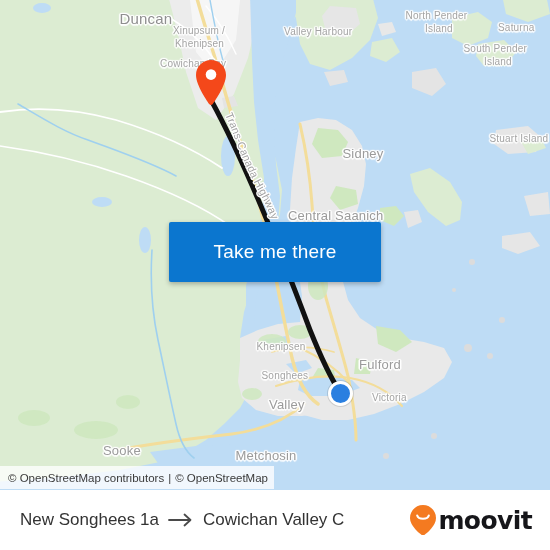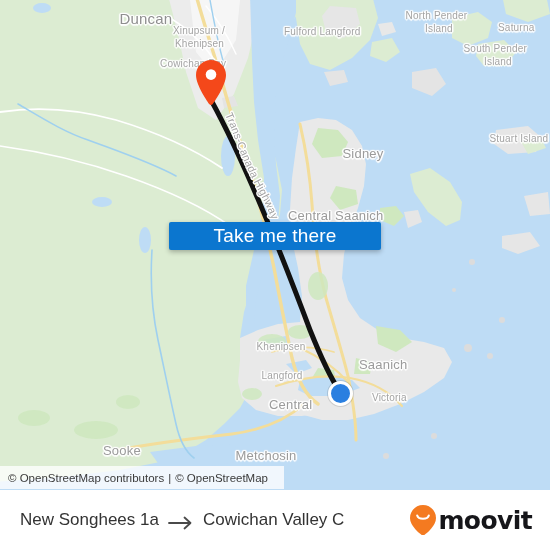--- a/index.html
+++ b/index.html
@@ -79,42 +79,42 @@
     box-sizing: border-box;
     box-shadow: 0 0 0 1px rgba(0,0,0,.12);
   }
 
   
   #take-me-there {
     position: absolute;
     left: 169px;
     top: 222px;
     width: 212px;
-    height: 28px;
+    height: 60px;
     background: #0b76cf;
     color: #ffffff;
     border: 0;
     border-radius: 2px;
     font-family: "Liberation Sans", sans-serif;
     font-size: 19px;
     letter-spacing: .2px;
     cursor: pointer;
     box-shadow: 0 2px 5px rgba(0,0,0,.28);
     display: flex;
     align-items: center;
     justify-content: center;
   }
 
   
   #attribution {
     position: absolute;
     left: 0;
     top: 466px;
     height: 23px;
-    padding: 0 16px 0 8px;
+    padding: 0 6px 0 8px;
     background: rgba(255,255,255,.78);
     display: flex;
     align-items: center;
     font-size: 11.5px;
     color: #3a3a3a;
     font-family: "Liberation Sans", sans-serif;
     white-space: nowrap;
   }
   #attribution a { color: #3a3a3a; text-decoration: none; }
   #attribution .sep { margin: 0 4px; }
@@ -127,21 +127,21 @@
     width: 550px;
     height: 60px;
     background: #ffffff;
     display: flex;
     align-items: center;
     box-sizing: border-box;
     padding: 0 18px 0 20px;
   }
   #trip-summary {
     display: flex;
-    align-items: flex-end;
+    align-items: center;
     gap: 9px;
     font-size: 17px;
     color: #333333;
     white-space: nowrap;
   }
   #trip-arrow { display: inline-flex; align-items: center; }
   #brand-logo {
     margin-left: auto;
     display: flex;
     align-items: center;
@@ -304,35 +304,35 @@
 
       <text font-family="Liberation Sans, sans-serif" font-size="11" fill="#a3a3a3" stroke="#ffffff" stroke-width="2.6" paint-order="stroke" stroke-linejoin="round">
         <textPath href="#hwyCurve" startOffset="2%" id="hwy-textpath">Trans-Canada Highway</textPath>
       </text>
     </svg>
 
     <div id="label-layer">
         <div class="place-label lbl-city" style="left: 119.5px; top: 10px;">Duncan</div>
         <div class="place-label lbl-small" style="left: 173px; top: 25px;">Xinupsum /</div>
         <div class="place-label lbl-small" style="left: 175px; top: 38px;">Khenipsen</div>
-        <div class="place-label lbl-small" style="left: 284px; top: 26px;">Fulford Langford</div>
+        <div class="place-label lbl-small" style="left: 284px; top: 26px;">Valley Harbour</div>
         <div class="place-label lbl-small" style="left: 405.5px; top: 10px;">North Pender</div>
         <div class="place-label lbl-small" style="left: 425px; top: 23px;">Island</div>
         <div class="place-label lbl-small" style="left: 498px; top: 22px; text-align: center;">Saturna</div>
         <div class="place-label lbl-small" style="left: 463.5px; top: 43px;">South Pender</div>
         <div class="place-label lbl-small" style="left: 484px; top: 56px;">Island</div>
         <div class="place-label lbl-small" style="left: 160px; top: 58px;">Cowichan Bay</div>
         <div class="place-label lbl-town" style="left: 342.5px; top: 147px;">Sidney</div>
         <div class="place-label lbl-small" style="left: 489.5px; top: 133px;">Stuart Island</div>
         <div class="place-label lbl-town" style="left: 288px; top: 209px;">Central Saanich</div>
         <div class="place-label lbl-small" style="left: 256.5px; top: 341px;">Khenipsen</div>
-        <div class="place-label lbl-town" style="left: 359px; top: 358px;">Saanich</div>
-        <div class="place-label lbl-small" style="left: 261.5px; top: 370px;">Langford</div>
+        <div class="place-label lbl-town" style="left: 359px; top: 358px;">Fulford</div>
+        <div class="place-label lbl-small" style="left: 261.5px; top: 370px;">Songhees</div>
         <div class="place-label lbl-small" style="left: 372px; top: 392px;">Victoria</div>
-        <div class="place-label lbl-town" style="left: 269px; top: 398px;">Central</div>
+        <div class="place-label lbl-town" style="left: 269px; top: 398px;">Valley</div>
         <div class="place-label lbl-town" style="left: 103px; top: 444px;">Sooke</div>
         <div class="place-label lbl-town" style="left: 235.5px; top: 449px; text-align: center;">Metchosin</div>
       </div>
 
     <div id="origin-pin">
       <svg viewBox="0 0 30 46" width="30" height="46">
         <path d="M15 0 C6.7 0 0 6.7 0 15 c0 10.5 12.2 27.6 13.4 29.3 a2 2 0 0 0 3.2 0 C17.8 42.6 30 25.5 30 15 30 6.7 23.3 0 15 0 z" fill="#f4481a"></path>
         <circle cx="15" cy="14.6" r="5.3" fill="#ffffff"></circle>
       </svg>
     </div>

